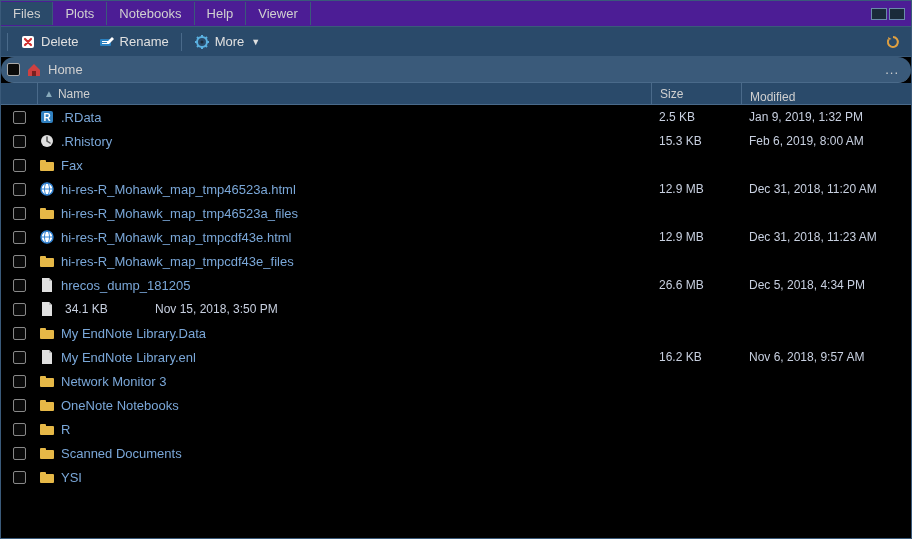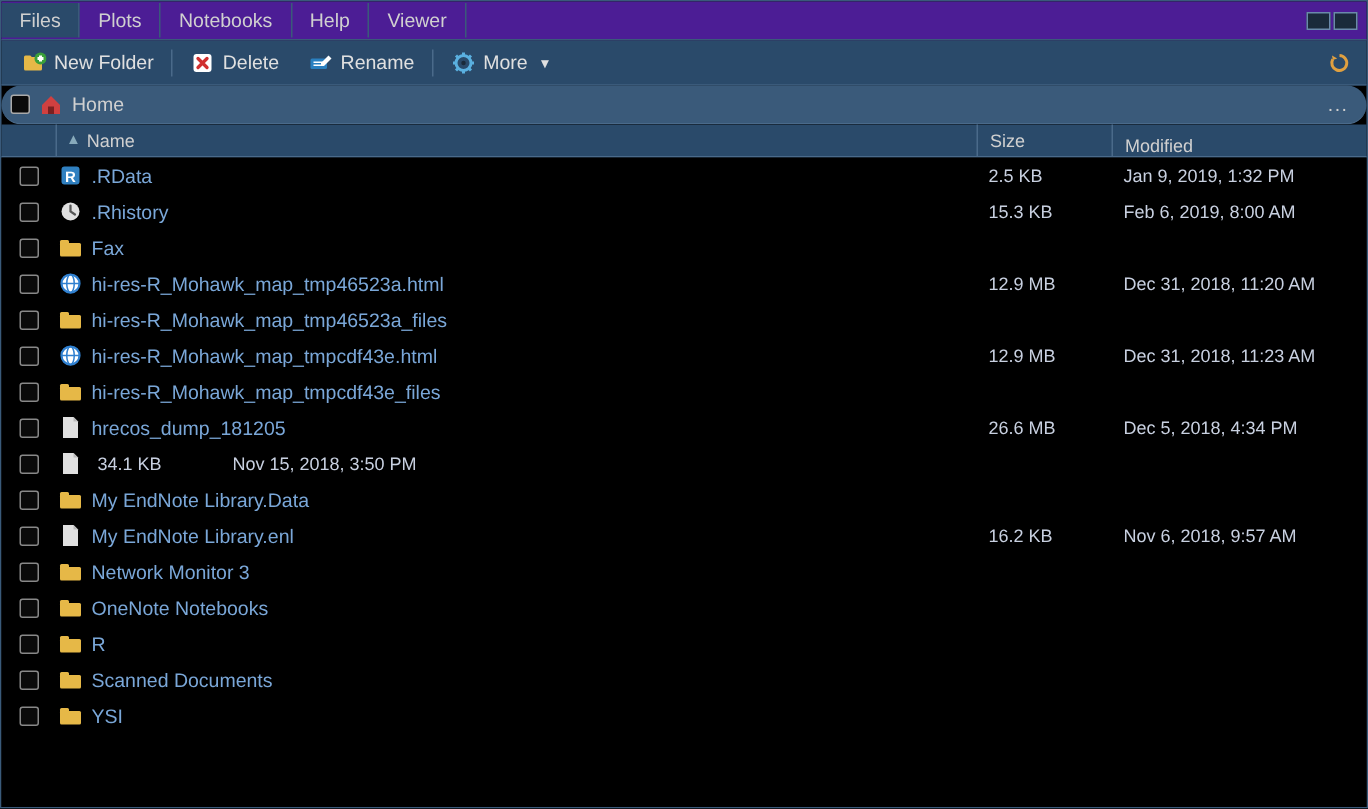--- a/index.html
+++ b/index.html
@@ -64,32 +64,20 @@
       <div class="tab">Help</div>
       <div class="tab">Viewer</div>
     <div class="tabs-spacer"></div>
     <div class="win-controls">
       <div class="win-btn"></div>
       <div class="win-btn"></div>
     </div>
   </div>
 
   <div class="toolbar">
-    <div class="tbtn">
-      <span class="icon16">
-        <svg width="16" height="16" viewBox="0 0 16 16">
-            <rect x="1" y="4" width="12" height="9" rx="1" fill="#e6b847"></rect>
-            <rect x="1" y="3" width="5" height="3" rx="1" fill="#e6b847"></rect>
-            <circle cx="12" cy="5" r="4" fill="#3aa03a"></circle>
-            <rect x="11" y="3" width="2" height="4" fill="#fff"></rect>
-            <rect x="10" y="4" width="4" height="2" fill="#fff"></rect>
-          </svg>
-      </span>
-      <span>New Folder</span>
-    </div>
     <div class="tsep"></div>
     <div class="tbtn">
       <span class="icon16">
         <svg width="16" height="16" viewBox="0 0 16 16">
             <rect x="2" y="2" width="12" height="12" rx="2" fill="#fff"></rect>
             <path d="M5 5 L11 11 M11 5 L5 11" stroke="#d03030" stroke-width="2.2" stroke-linecap="round"></path>
           </svg>
       </span>
       <span>Delete</span>
     </div>

